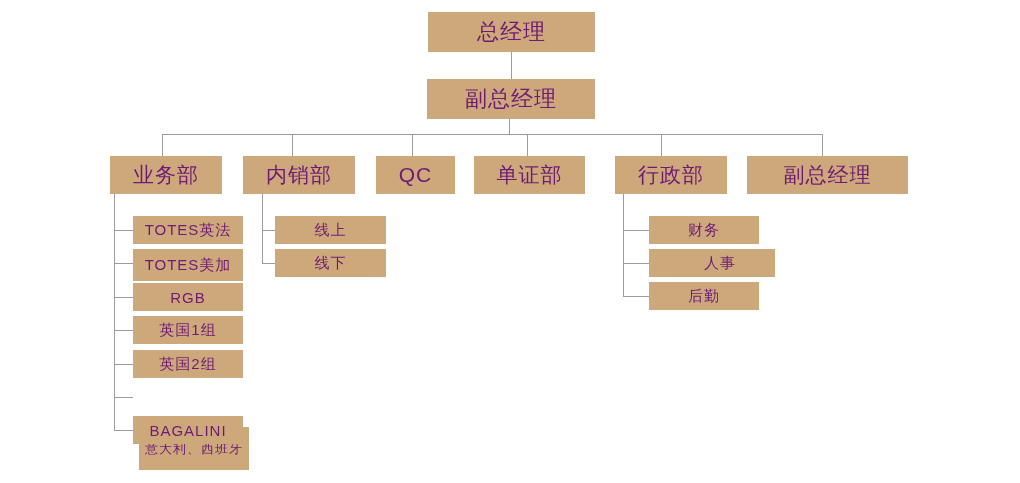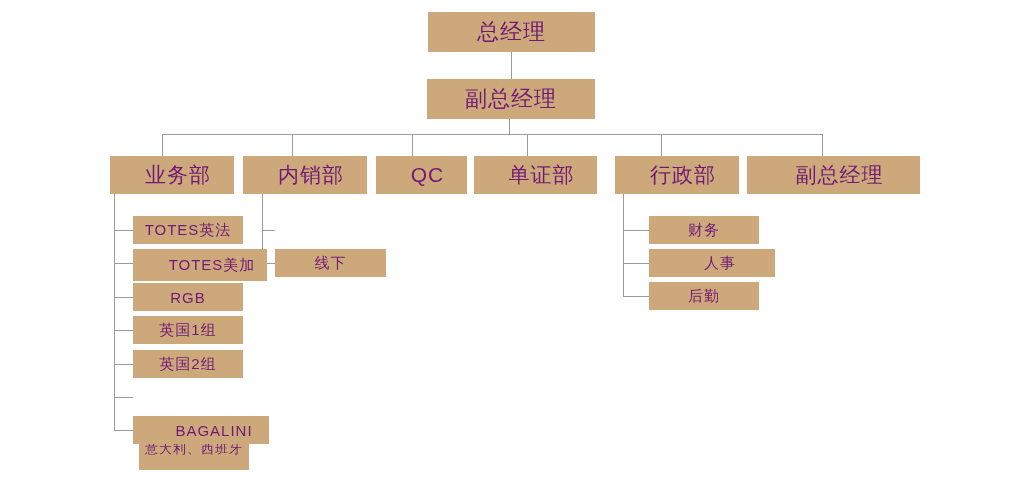--- a/index.html
+++ b/index.html
@@ -20,21 +20,21 @@
     background: #CDA87A;
     color: #701a75;
     display: flex;
     align-items: center;
     justify-content: center;
     text-align: center;
     white-space: nowrap;
     letter-spacing: 1px;
   }
   .lvl-top  { font-size: 22px; }
-  .dept     { font-size: 21px; padding-left: 12px; }
+  .dept     { font-size: 21px; }
   .sub      { font-size: 15px; }
   .sub-small{ font-size: 13px; }
   .line {
     position: absolute;
     background: #9C9C9C;
   }
   
   .v-root-deputy { left: 511px; top: 52px;  width: 1px; height: 27px; }
   .v-deputy-bus  { left: 509px; top: 119px; width: 1px; height: 15px; }
   .h-bus         { left: 162px; top: 134px; width: 661px; height: 1px; }
@@ -49,26 +49,26 @@
   .b-deputy { left: 427px; top: 79px; width: 168px; height: 40px; }
   
   .b-dept1 { left: 110px; top: 156px; width: 112px; height: 38px; }
   .b-dept2 { left: 243px; top: 156px; width: 112px; height: 38px; }
   .b-dept3 { left: 376px; top: 156px; width: 79px;  height: 38px; }
   .b-dept4 { left: 474px; top: 156px; width: 111px; height: 38px; }
   .b-dept5 { left: 615px; top: 156px; width: 112px; height: 38px; font-family: Liberation Mono, monospace; }
   .b-dept6 { left: 747px; top: 156px; width: 161px; height: 38px; }
   
   .b-c1-1 { left: 133px; top: 216px; width: 110px; height: 28px; }
-  .b-c1-2 { left: 133px; top: 249px; width: 110px; height: 32px; padding-left: 24px; }
+  .b-c1-2 { left: 133px; top: 249px; width: 110px; height: 32px; }
   .b-c1-3 { left: 133px; top: 283px; width: 110px; height: 28px; }
   .b-c1-4 { left: 133px; top: 316px; width: 110px; height: 28px; }
   .b-c1-5 { left: 133px; top: 350px; width: 110px; height: 28px; }
   .b-c1-6 { left: 139px; top: 383px; width: 110px; height: 43px; margin-top: 44px; }
-  .b-c1-7 { left: 133px; top: 416px; width: 110px; height: 28px; padding-left: 26px; }
+  .b-c1-7 { left: 133px; top: 416px; width: 110px; height: 28px; }
   
   .b-c2-1 { left: 275px; top: 216px; width: 111px; height: 28px; }
   .b-c2-2 { left: 275px; top: 249px; width: 111px; height: 28px; }
   
   .b-c5-1 { left: 649px; top: 216px; width: 110px; height: 28px; }
   .b-c5-2 { left: 649px; top: 249px; width: 110px; height: 28px; padding-left: 16px; }
   .b-c5-3 { left: 649px; top: 282px; width: 110px; height: 28px; }
   
   .t1      { left: 114px; top: 194px; width: 1px; height: 237px; }
   .t1-s1   { left: 114px; top: 230px; width: 19px; height: 1px; }
@@ -130,19 +130,20 @@
   <div class="box dept b-dept6">副总经理</div>
 
   <div class="box sub b-c1-1">TOTES英法</div>
   <div class="box sub b-c1-2">TOTES美加</div>
   <div class="box sub b-c1-3">RGB</div>
   <div class="box sub b-c1-4">英国1组</div>
   <div class="box sub b-c1-5">英国2组</div>
   <div class="box sub sub-small b-c1-6">意大利、西班牙</div>
   <div class="box sub b-c1-7">BAGALINI</div>
 
+  <div class="box sub b-c2-1">线上</div>
   <div class="box sub b-c2-2">线下</div>
 
   <div class="box sub b-c5-1">财务</div>
   <div class="box sub b-c5-2">人事</div>
   <div class="box sub b-c5-3">后勤</div>
 
 </div>
 
 </body></html>

